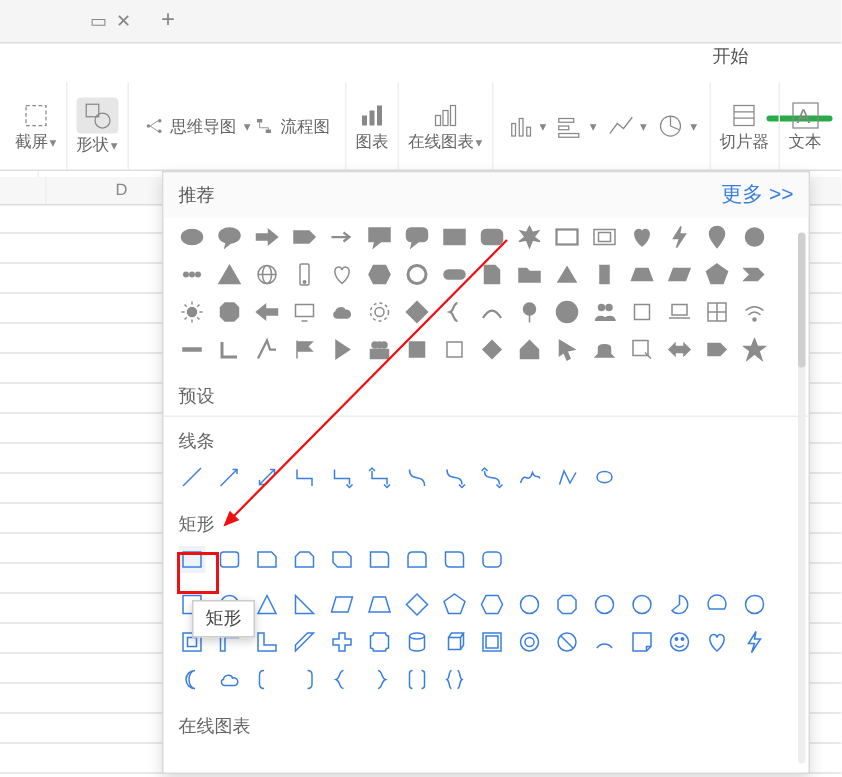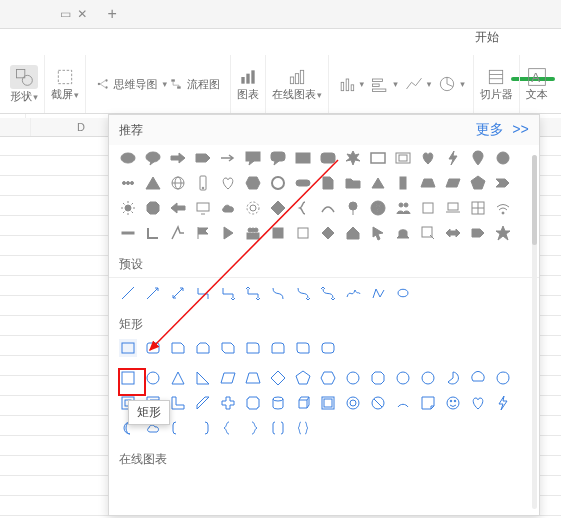--- a/index.html
+++ b/index.html
@@ -79,21 +79,21 @@
     position:absolute;
     left:108px; top:114px;
     width:430px;
     height:400px;
     background:#fff;
     border:1px solid #d9d9d9;
     box-shadow:0 4px 10px rgba(0,0,0,.15);
     display:flex;flex-direction:column;
     overflow:hidden;
   }
-  .dd-head{display:flex;justify-content:space-between;align-items:center;padding:6px 10px;background:#fafafa;color:#555;font-family:Liberation Mono, monospace;}
+  .dd-head{display:flex;justify-content:space-between;align-items:center;padding:6px 10px;background:#fafafa;color:#555;}
   .dd-head a{color:#3a7fe0;text-decoration:none;font-size:14px;}
   .dd-section{padding:6px 10px 2px;color:#666;}
   .shape-grid{display:flex;flex-wrap:wrap;gap:7px 7px;padding:4px 10px 8px;}
   .shape-grid svg{width:16px;height:16px;stroke:#8c8c8c;fill:#8c8c8c;}
   .shape-grid.preset svg{fill:none;stroke:#3a7fe0;}
   .shape-grid.lines svg{fill:none;stroke:#3a7fe0;}
   .shape-grid .sh{width:18px;height:18px;display:flex;align-items:center;justify-content:center;cursor:pointer;}
   .hr{border-top:1px solid #eee;margin:2px 0;}
   .rect-highlight{
     position:absolute;
@@ -125,35 +125,35 @@
   <span class="tab-plus">+</span>
 </div>
 
 <div class="menubar">
   <span>开始</span>
   <span class="btn-insert">插入</span>
 </div>
 
 <div class="ribbon">
   <div class="ribbon-group">
+    <span class="ribbon-icon">
+        <svg viewBox="0 0 24 24">
+          <rect x="4" y="4" width="16" height="16" fill="none" stroke="#888" stroke-dasharray="3 2"></rect>
+        </svg>
+      </span>
+    <span><span>截屏</span><span class="caret">▾</span></span>
+  </div>
+  <div class="ribbon-group">
     <span class="ribbon-icon active-shape">
         <svg viewBox="0 0 24 24">
           <rect x="3" y="3" width="10" height="10" fill="none" stroke="#888"></rect>
           <circle cx="16" cy="16" r="6" fill="none" stroke="#888"></circle>
         </svg>
       </span>
     <span><span>形状</span><span class="caret">▾</span></span>
-  </div>
-  <div class="ribbon-group">
-    <span class="ribbon-icon">
-        <svg viewBox="0 0 24 24">
-          <rect x="4" y="4" width="16" height="16" fill="none" stroke="#888" stroke-dasharray="3 2"></rect>
-        </svg>
-      </span>
-    <span><span>截屏</span><span class="caret">▾</span></span>
   </div>
   <div class="ribbon-group" style="flex-direction:row;gap:0;">
     <div class="ribbon-sub">
       <div class="ribbon-sub-row">
           <svg viewBox="0 0 24 24">
             <circle cx="5" cy="12" r="2" fill="#888"></circle>
             <circle cx="18" cy="6" r="2" fill="#888"></circle>
             <circle cx="18" cy="18" r="2" fill="#888"></circle>
             <path d="M7 12 L16 6 M7 12 L16 18" stroke="#888"></path>
           </svg>
@@ -619,20 +619,21 @@
     <span class="sh">
         <svg viewBox="0 0 16 16">
           <path d="M8 1 L10 6 L15 6 L11 9 L13 15 L8 11 L3 15 L5 9 L1 6 L6 6 Z"></path>
         </svg>
       </span>
   </div>
 
   <div class="dd-section">预设</div>
   <div class="hr"></div>
 
+  <div class="dd-section">线条</div>
   <div class="shape-grid lines">
     <span class="sh">
         <svg viewBox="0 0 16 16">
           <line x1="2" y1="14" x2="14" y2="2"></line>
         </svg>
       </span>
     <span class="sh">
         <svg viewBox="0 0 16 16">
           <line x1="2" y1="14" x2="13" y2="3"></line>
           <path d="M10 3 L13 3 L13 6" fill="none"></path>

